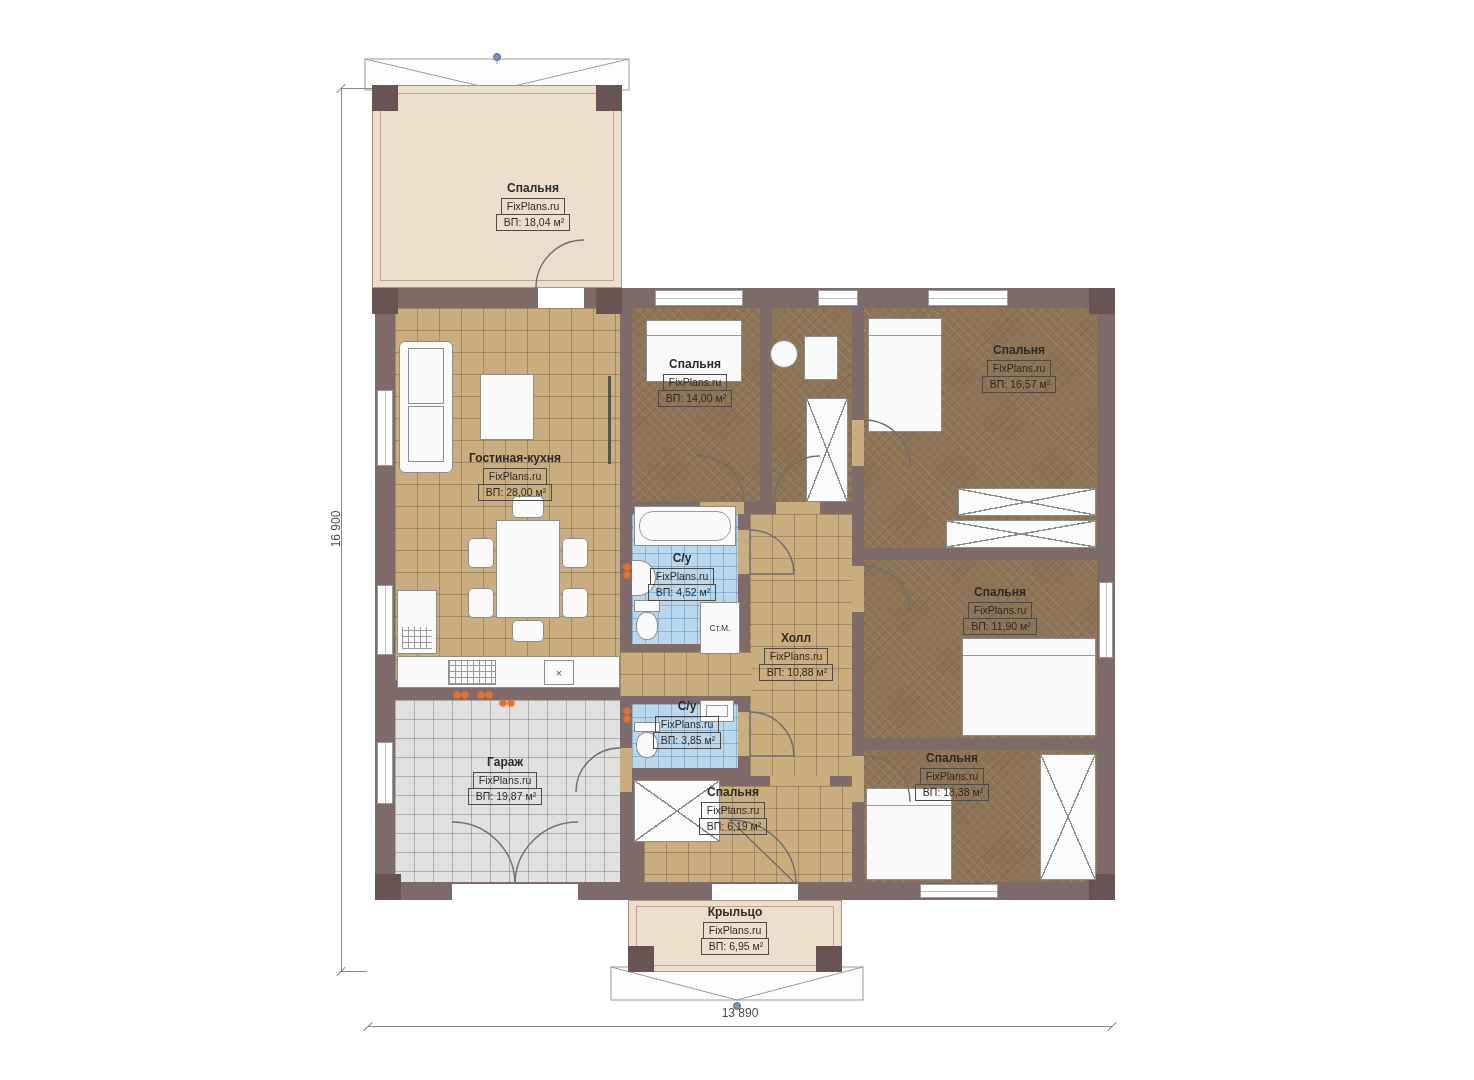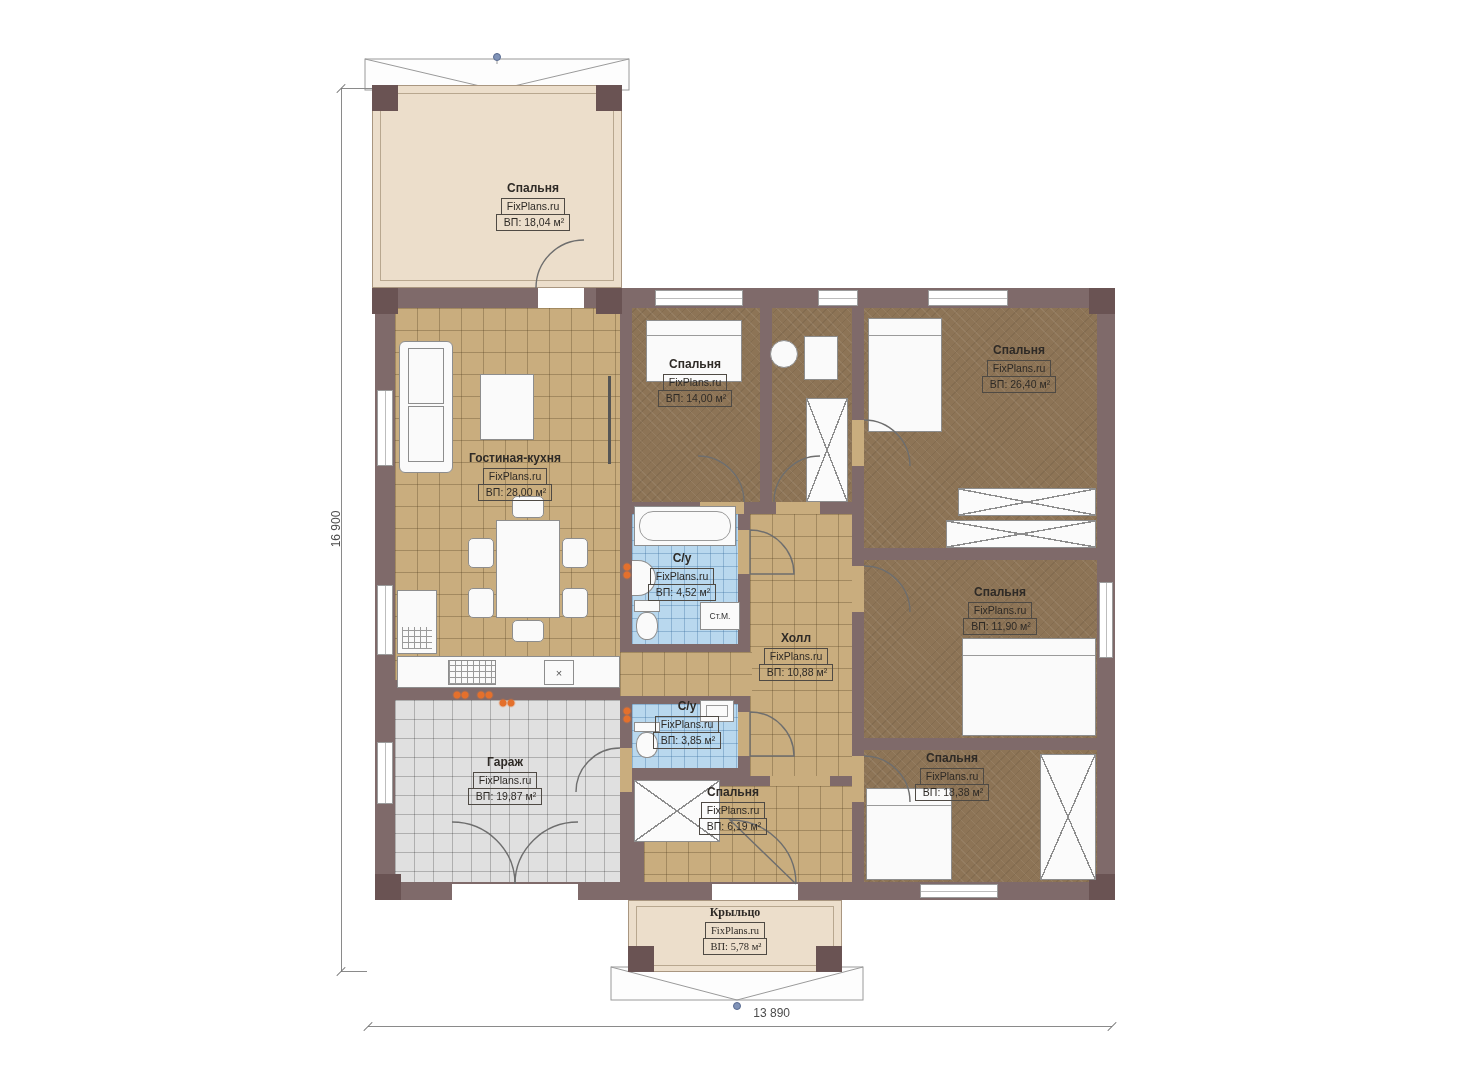--- a/index.html
+++ b/index.html
@@ -78,21 +78,21 @@
   <div class="abs dimline" style="left:341px;top:88px;width:1px;height:884px;"></div>
   <div class="abs tick" style="left:335px;top:88px;"></div>
   <div class="abs tick" style="left:335px;top:971px;"></div>
   <div class="abs dimline" style="left:341px;top:88px;width:32px;height:1px;"></div>
   <div class="abs dimline" style="left:341px;top:971px;width:26px;height:1px;"></div>
   <div class="abs dimtext vert" style="left:306px;top:522px;width:60px;text-align:center;">16 900</div>
 
   <div class="abs dimline" style="left:368px;top:1026px;width:744px;height:1px;"></div>
   <div class="abs tick" style="left:362px;top:1026px;"></div>
   <div class="abs tick" style="left:1106px;top:1026px;"></div>
-  <div class="abs dimtext" style="left:690px;top:1006px;width:100px;text-align:right;">13 890</div>
+  <div class="abs dimtext" style="left:690px;top:1006px;width:100px;text-align:center;">13 890</div>
 
   <svg class="abs roof" style="left:364px;top:52px;" width="266" height="42" viewBox="0 0 266 42">
     <rect class="slab" x="1" y="7" width="264" height="31"></rect>
     <line x1="1" y1="7" x2="133" y2="38"></line>
     <line x1="265" y1="7" x2="133" y2="38"></line>
     <line x1="133" y1="1" x2="133" y2="12"></line>
     <circle cx="133" cy="5" r="3.5"></circle>
   </svg>
   <svg class="abs roof" style="left:610px;top:966px;" width="254" height="46" viewBox="0 0 254 46">
     <rect class="slab" x="1" y="1" width="252" height="33"></rect>
@@ -247,21 +247,21 @@
   </div>
   <div class="abs xbox" style="left:1040px;top:754px;width:56px;height:126px;"></div>
   <div class="abs xbox" style="left:634px;top:780px;width:86px;height:62px;"></div>
 
   <div class="abs furn" style="left:634px;top:506px;width:102px;height:40px;">
     <div class="abs" style="left:4px;top:4px;right:4px;bottom:4px;border:1px solid #9a9a9a;border-radius:14px;"></div>
   </div>
   <div class="abs furn" style="left:632px;top:560px;width:24px;height:36px;border-left:none;border-radius:0 18px 18px 0;"></div>
   <div class="abs furn" style="left:634px;top:600px;width:26px;height:12px;"></div>
   <div class="abs furn" style="left:636px;top:612px;width:22px;height:28px;border-radius:45%;"></div>
-  <div class="abs furn mini-label" style="left:700px;top:602px;width:40px;height:28px;color:#333;">Ст.М.</div>
+  <div class="abs furn mini-label" style="left:700px;top:602px;width:40px;height:52px;color:#333;">Ст.М.</div>
   <div class="abs furn" style="left:634px;top:722px;width:26px;height:10px;"></div>
   <div class="abs furn" style="left:636px;top:732px;width:22px;height:26px;border-radius:45%;"></div>
   <div class="abs furn" style="left:700px;top:700px;width:34px;height:22px;">
     <div class="abs" style="left:5px;top:4px;right:5px;bottom:4px;border:1px solid #9a9a9a;"></div>
   </div>
 
   <div class="abs room-label" style="left:473px;top:182px;width:120px;">
     <div class="name">Спальня</div>
     <div class="box">FixPlans.ru</div>
     <div class="box">ВП: 18,04 м²</div>
@@ -272,21 +272,21 @@
     <div class="box">ВП: 28,00 м²</div>
   </div>
   <div class="abs room-label" style="left:638px;top:358px;width:114px;">
     <div class="name">Спальня</div>
     <div class="box">FixPlans.ru</div>
     <div class="box">ВП: 14,00 м²</div>
   </div>
   <div class="abs room-label" style="left:962px;top:344px;width:114px;">
     <div class="name">Спальня</div>
     <div class="box">FixPlans.ru</div>
-    <div class="box">ВП: 26,40 м²</div>
+    <div class="box">ВП: 16,57 м²</div>
   </div>
   <div class="abs room-label" style="left:640px;top:552px;width:84px;">
     <div class="name">С/у</div>
     <div class="box">FixPlans.ru</div>
     <div class="box">ВП: 4,52 м²</div>
   </div>
   <div class="abs room-label" style="left:740px;top:632px;width:112px;">
     <div class="name">Холл</div>
     <div class="box">FixPlans.ru</div>
     <div class="box">ВП: 10,88 м²</div>
@@ -309,19 +309,19 @@
   <div class="abs room-label" style="left:676px;top:786px;width:114px;">
     <div class="name">Спальня</div>
     <div class="box">FixPlans.ru</div>
     <div class="box">ВП: 6,19 м²</div>
   </div>
   <div class="abs room-label" style="left:895px;top:752px;width:114px;">
     <div class="name">Спальня</div>
     <div class="box">FixPlans.ru</div>
     <div class="box">ВП: 18,38 м²</div>
   </div>
-  <div class="abs room-label" style="left:678px;top:906px;width:114px;font-family:Liberation Serif, serif;">
+  <div class="abs room-label" style="left:678px;top:906px;width:114px;">
     <div class="name">Крыльцо</div>
     <div class="box">FixPlans.ru</div>
-    <div class="box">ВП: 5,78 м²</div>
+    <div class="box">ВП: 6,95 м²</div>
   </div>
 
 </div>
 
 </body></html>

